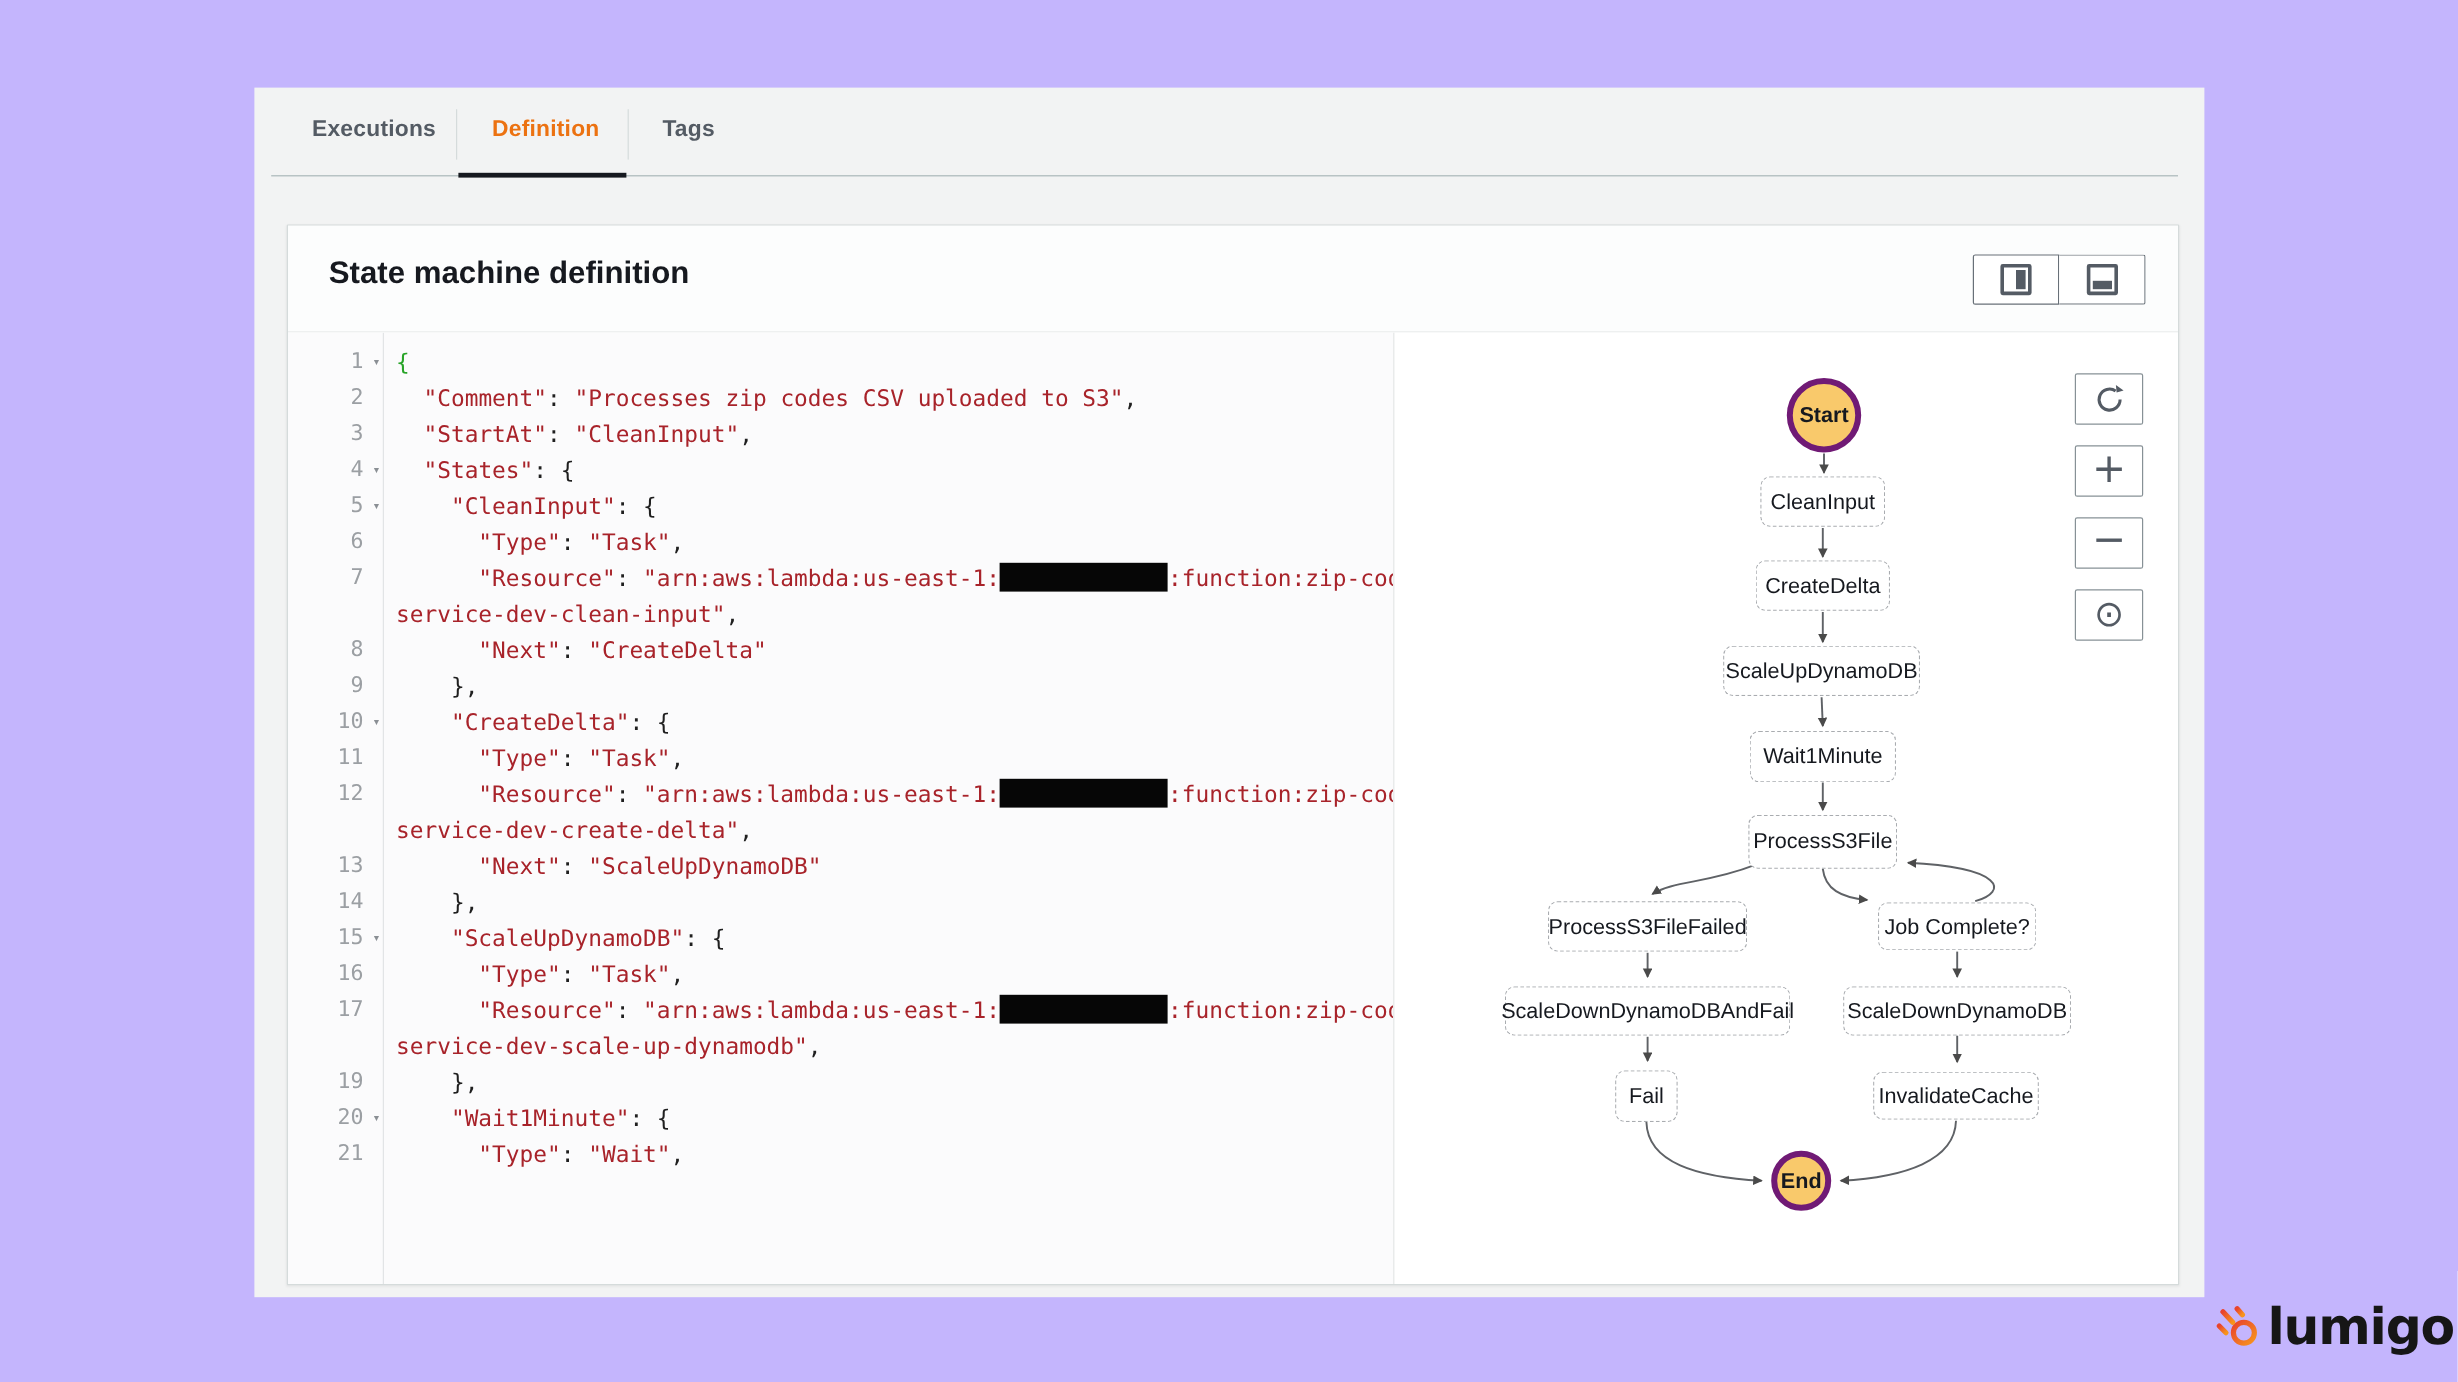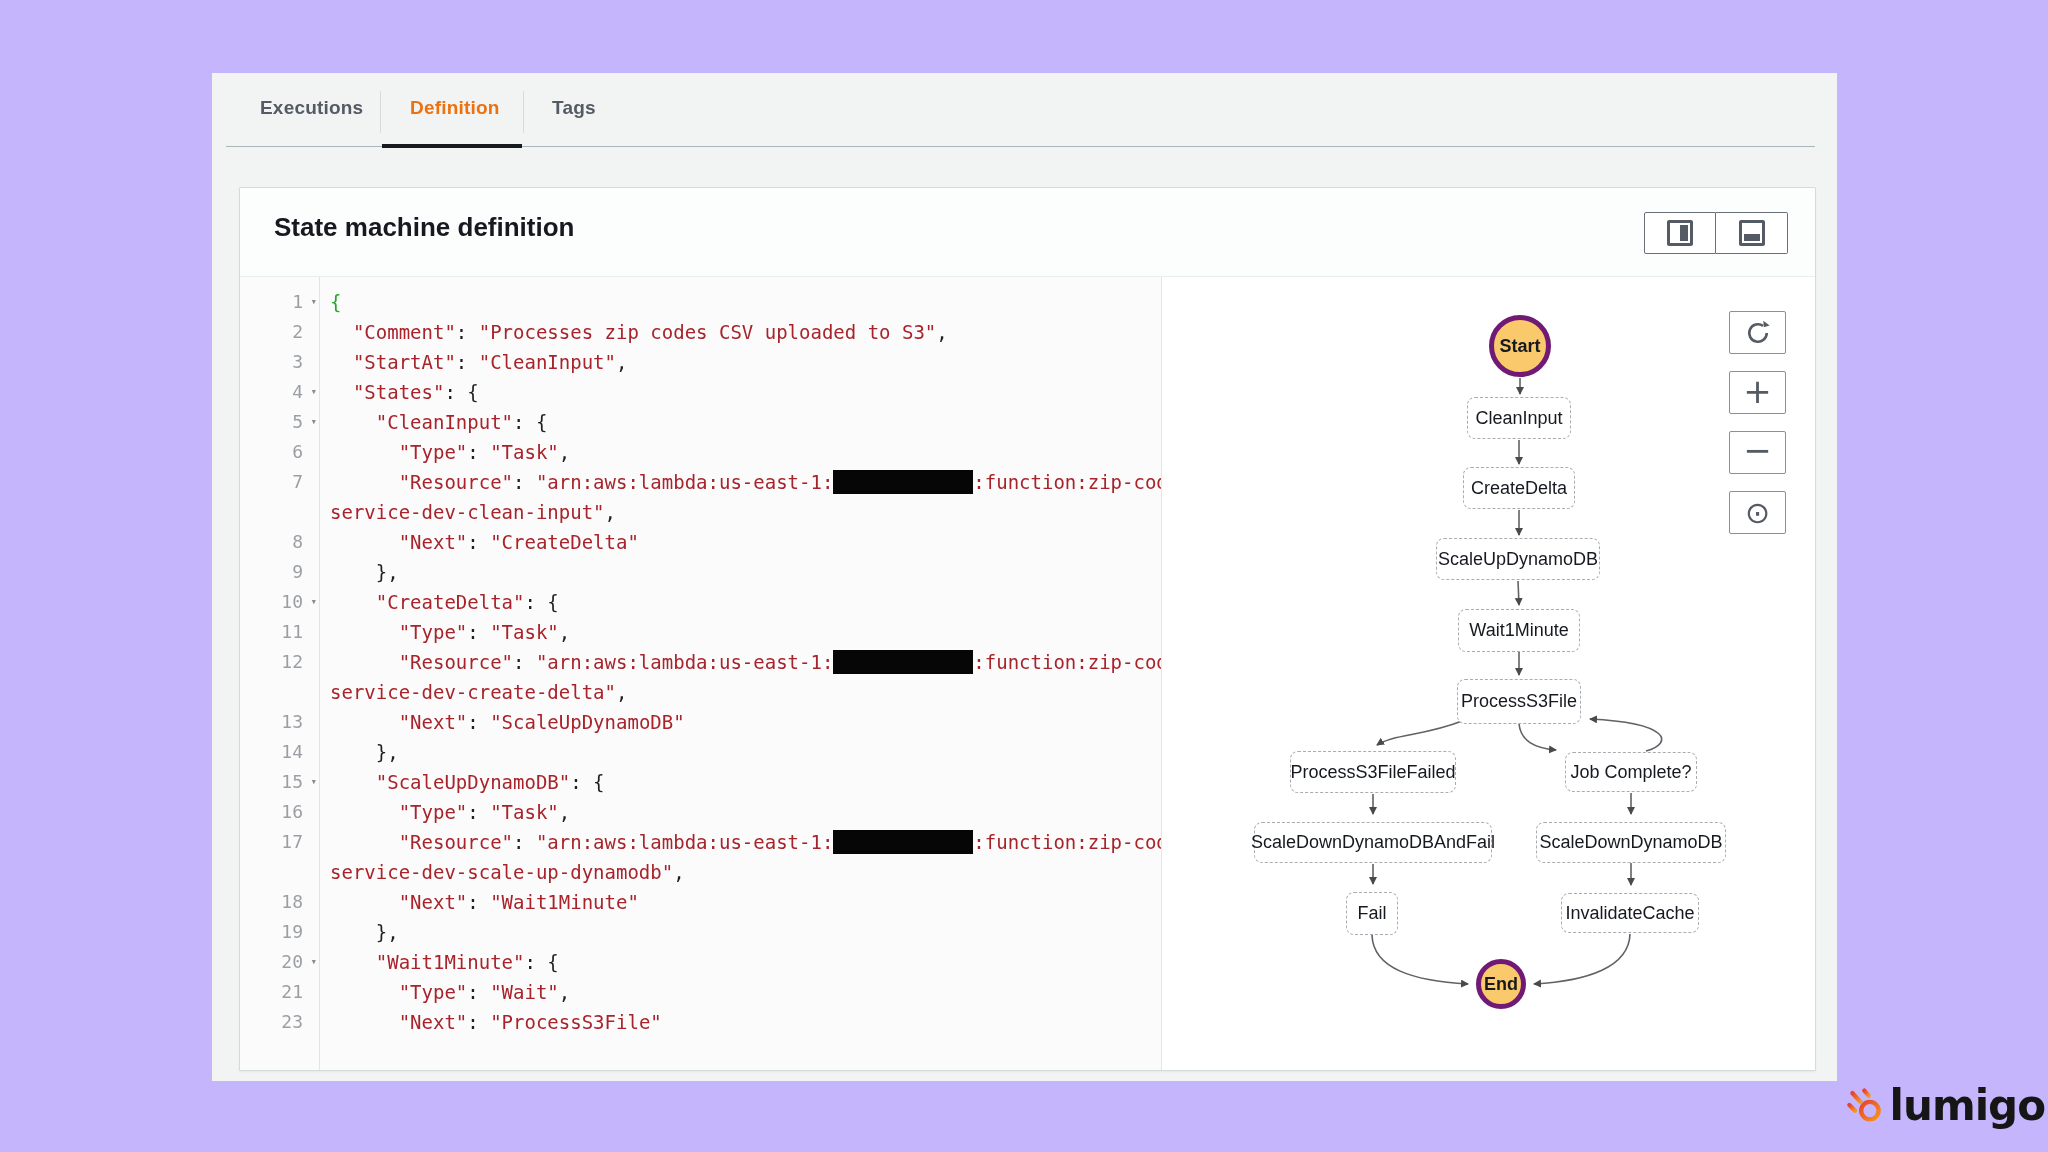--- a/index.html
+++ b/index.html
@@ -114,25 +114,23 @@
               <div class="code-row"><span class="gut">10<span class="fold">▾</span></span><span class="txt">    <span class="tok-s">"CreateDelta"</span><span class="tok-p">: {</span></span></div>
               <div class="code-row"><span class="gut">11</span><span class="txt">      <span class="tok-s">"Type"</span><span class="tok-p">: </span><span class="tok-s">"Task"</span><span class="tok-p">,</span></span></div>
               <div class="code-row"><span class="gut">12</span><span class="txt">      <span class="tok-s">"Resource"</span><span class="tok-p">: </span><span class="tok-s">"arn:aws:lambda:us-east-1:</span><span class="tok-x"></span><span class="tok-s">:function:zip-codes-</span></span></div>
               <div class="code-row"><span class="gut"></span><span class="txt"><span class="tok-s">service-dev-create-delta"</span><span class="tok-p">,</span></span></div>
               <div class="code-row"><span class="gut">13</span><span class="txt">      <span class="tok-s">"Next"</span><span class="tok-p">: </span><span class="tok-s">"ScaleUpDynamoDB"</span></span></div>
               <div class="code-row"><span class="gut">14</span><span class="txt">    <span class="tok-p">},</span></span></div>
               <div class="code-row"><span class="gut">15<span class="fold">▾</span></span><span class="txt">    <span class="tok-s">"ScaleUpDynamoDB"</span><span class="tok-p">: {</span></span></div>
               <div class="code-row"><span class="gut">16</span><span class="txt">      <span class="tok-s">"Type"</span><span class="tok-p">: </span><span class="tok-s">"Task"</span><span class="tok-p">,</span></span></div>
               <div class="code-row"><span class="gut">17</span><span class="txt">      <span class="tok-s">"Resource"</span><span class="tok-p">: </span><span class="tok-s">"arn:aws:lambda:us-east-1:</span><span class="tok-x"></span><span class="tok-s">:function:zip-codes-</span></span></div>
               <div class="code-row"><span class="gut"></span><span class="txt"><span class="tok-s">service-dev-scale-up-dynamodb"</span><span class="tok-p">,</span></span></div>
-              <div class="code-row"><span class="gut">18</span><span class="txt">      <span class="tok-s">"Next"</span><span class="tok-p">: </span><span class="tok-s">"Wait1Minute"</span></span></div>
               <div class="code-row"><span class="gut">19</span><span class="txt">    <span class="tok-p">},</span></span></div>
               <div class="code-row"><span class="gut">20<span class="fold">▾</span></span><span class="txt">    <span class="tok-s">"Wait1Minute"</span><span class="tok-p">: {</span></span></div>
               <div class="code-row"><span class="gut">21</span><span class="txt">      <span class="tok-s">"Type"</span><span class="tok-p">: </span><span class="tok-s">"Wait"</span><span class="tok-p">,</span></span></div>
-              <div class="code-row"><span class="gut">23</span><span class="txt">      <span class="tok-s">"Next"</span><span class="tok-p">: </span><span class="tok-s">"ProcessS3File"</span></span></div>
             </div>
         </div>
 
         <div class="diagram-col">
           <div class="diagram-area" id="diagram-area">
             <svg class="edges" width="654" height="794">
               <defs>
                 <marker id="arr" markerWidth="9" markerHeight="9" refX="7" refY="4" orient="auto" markerUnits="userSpaceOnUse">
                   <path d="M0,0 L8,4 L0,8 z" fill="#4a4a4a"></path>
                 </marker>

